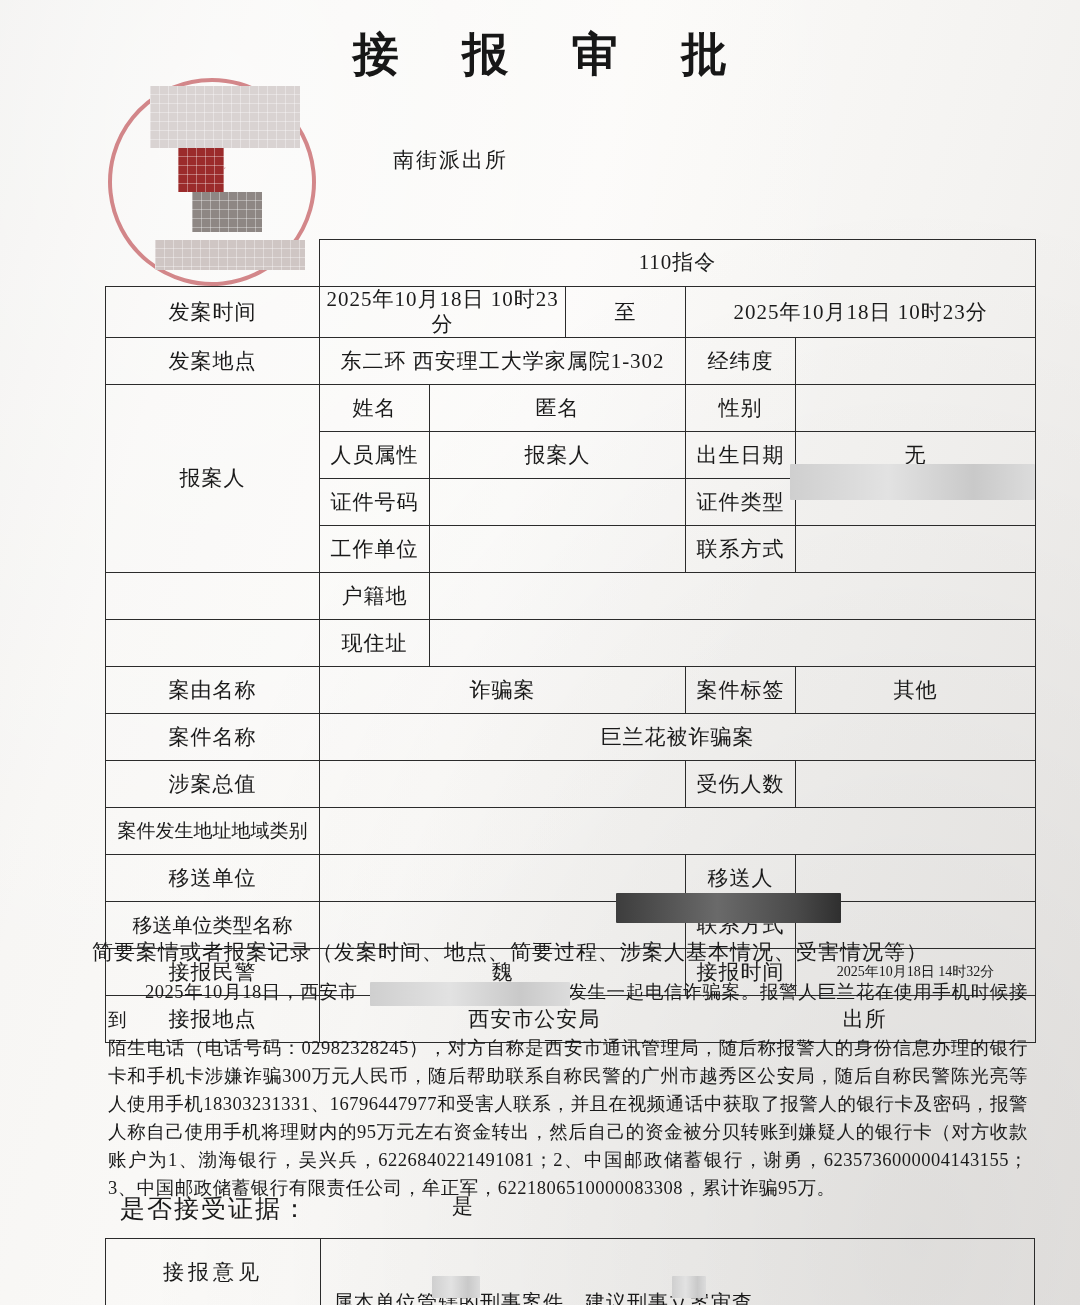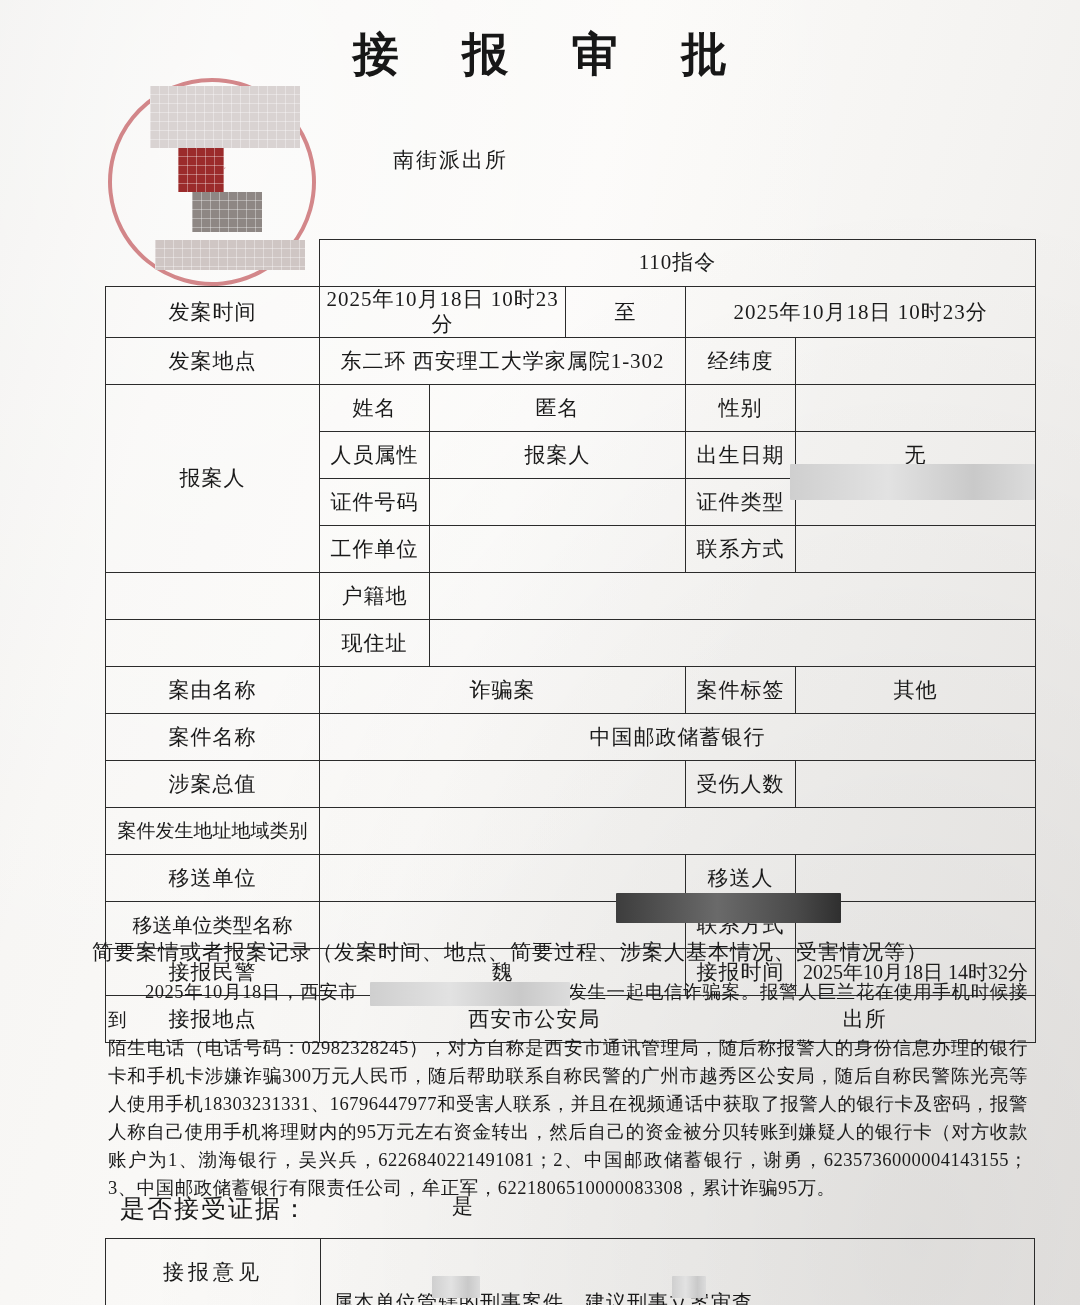--- a/index.html
+++ b/index.html
@@ -333,21 +333,21 @@
 
       <tr>
         <td class="lbl">案由名称</td>
         <td colspan="3">诈骗案</td>
         <td>案件标签</td>
         <td>其他</td>
       </tr>
 
       <tr>
         <td class="lbl">案件名称</td>
-        <td colspan="5">中国邮政储蓄银行</td>
+        <td colspan="5">巨兰花被诈骗案</td>
       </tr>
 
       <tr>
         <td class="lbl">涉案总值</td>
         <td colspan="3"></td>
         <td>受伤人数</td>
         <td></td>
       </tr>
 
       <tr>
@@ -366,21 +366,21 @@
         <td class="lbl" style="letter-spacing:0px;font-size:20px;">移送单位类型名称</td>
         <td colspan="3"></td>
         <td>联系方式</td>
         <td></td>
       </tr>
 
       <tr>
         <td class="lbl">接报民警</td>
         <td colspan="3">魏</td>
         <td>接报时间</td>
-        <td style="font-size:20px;letter-spacing:0px;">2025年10月18日  14时32分</td>
+        <td style="font-size:14px;letter-spacing:0px;">2025年10月18日  14时32分</td>
       </tr>
 
       <tr>
         <td class="lbl">接报地点</td>
         <td colspan="5" style="position:relative;">
           <span>西安市公安局</span>
           <span style="display:inline-block;width:230px;"></span>
           <span>出所</span>
         </td>
       </tr>

